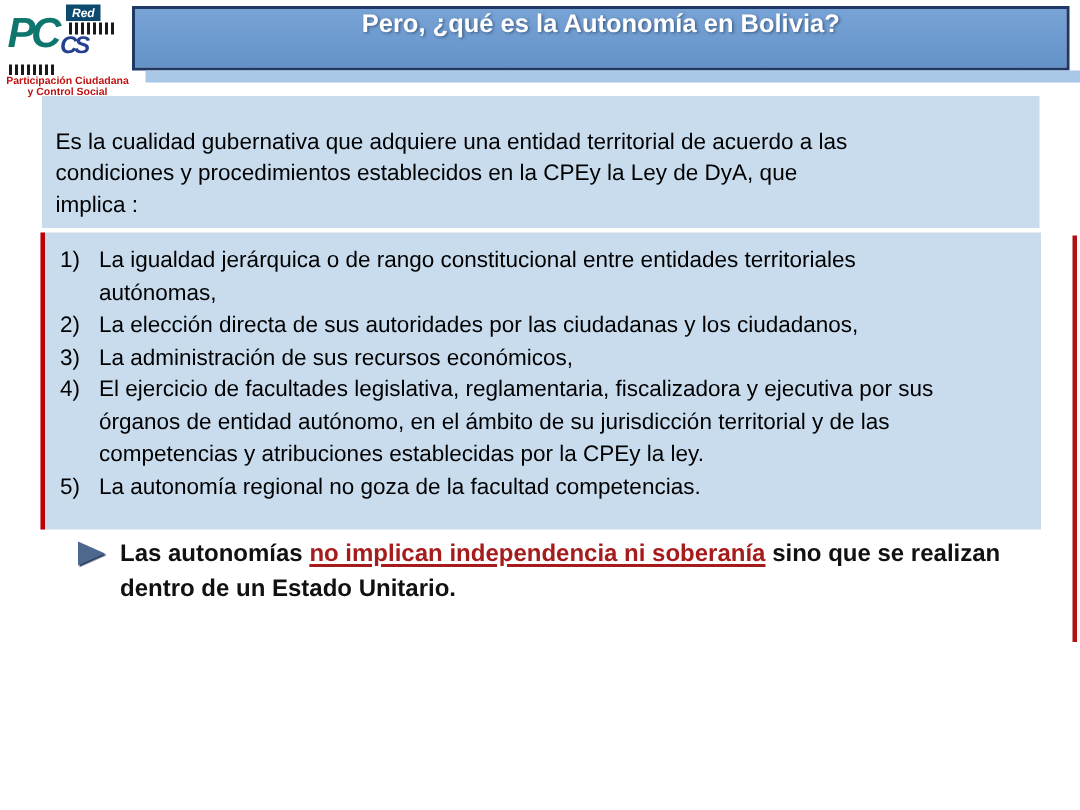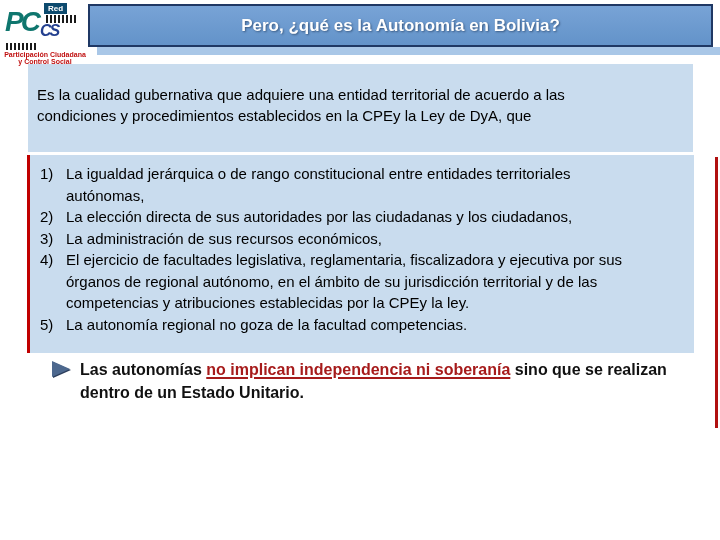--- a/index.html
+++ b/index.html
@@ -3,35 +3,35 @@
 <meta charset="utf-8">
 <style>
   html,body{margin:0;padding:0;background:#888;}
   .slide{
     position:relative;width:720px;height:540px;background:#ffffff;
     font-family:"Liberation Sans","DejaVu Sans",sans-serif;overflow:hidden;
   }
   
   .logo{position:absolute;left:4px;top:2px;width:82px;height:62px;}
   .logo-ribbon{position:absolute;left:40px;top:1px;height:11px;line-height:11px;
-    padding:0 4px;background:#0c4a6e;color:#fff;font-size:8px;font-weight:bold;}
+    padding:0 4px;background:#0c4a6e;color:#fff;font-size:8px;font-weight:bold;font-style:italic;}
   .logo-pc{position:absolute;left:1px;top:4px;font-size:28px;font-weight:900;font-style:italic;
     color:#0f766e;letter-spacing:-3px;}
   .logo-cs{position:absolute;left:36px;top:20px;font-size:16px;font-weight:900;font-style:italic;
     color:#24408F;letter-spacing:-2px;}
   .logo-crowd-top{position:absolute;left:42px;top:13px;width:32px;height:8px;
     background:repeating-linear-gradient(90deg,#1a1a1a 0 2px,transparent 2px 4px);}
   .logo-crowd-bottom{position:absolute;left:2px;top:41px;width:30px;height:7px;
     background:repeating-linear-gradient(90deg,#1a1a1a 0 2px,transparent 2px 4px);}
   .logo-caption{position:absolute;left:-2px;top:49px;width:86px;text-align:center;
     color:#C01010;font-size:7px;line-height:7px;font-weight:bold;}
   
   .header-bar{position:absolute;left:88px;top:4px;width:625px;height:43px;box-sizing:border-box;
     background:linear-gradient(#78A3d6,#6393C9);border:2px solid #1F3864;
-    display:flex;align-items:center;justify-content:center;}
+    display:flex;align-items:flex-start;justify-content:center;}
   .header-title{color:#ffffff;font-size:17px;font-weight:bold;
     text-shadow:1px 1px 2px rgba(20,40,70,.55);}
   .header-shadow{position:absolute;left:97px;top:47px;width:623px;height:8px;background:#A9C7E7;}
   
   .intro-box{position:absolute;left:28px;top:64px;width:665px;height:88px;box-sizing:border-box;
     background:#C9DCEE;padding:20px 8px 2px 9px;}
   .intro-line{font-size:15px;line-height:21px;color:#000;}
   
   .list-box{position:absolute;left:27px;top:155px;width:667px;height:198px;box-sizing:border-box;
     background:#C9DCEE;border-left:3px solid #C00000;padding:8px 0 0 10px;}
@@ -70,38 +70,39 @@
   </div>
 
   <div class="header-bar">
     <span class="header-title">Pero, ¿qué es la Autonomía en Bolivia?</span>
   </div>
   <div class="header-shadow"></div>
 
   <div class="intro-box">
       <div class="intro-line">Es la cualidad gubernativa que adquiere una entidad territorial de acuerdo a las</div>
       <div class="intro-line">condiciones y procedimientos establecidos en la CPEy la Ley de DyA, que</div>
+      <div class="intro-line">implica :</div>
     </div>
 
   <div class="list-box">
       <div class="nl-item">
         <span class="nl-num">1)</span>
         <span class="nl-text">La igualdad jerárquica o de rango constitucional entre entidades territoriales autónomas,</span>
       </div>
       <div class="nl-item">
         <span class="nl-num">2)</span>
         <span class="nl-text">La elección directa de sus autoridades por las ciudadanas y los ciudadanos,</span>
       </div>
       <div class="nl-item">
         <span class="nl-num">3)</span>
         <span class="nl-text">La administración de sus recursos económicos,</span>
       </div>
       <div class="nl-item">
         <span class="nl-num">4)</span>
-        <span class="nl-text">El ejercicio de facultades legislativa, reglamentaria, fiscalizadora y ejecutiva por sus órganos de regional autónomo, en el ámbito de su jurisdicción territorial y de las competencias y atribuciones establecidas por la CPEy la ley.</span>
+        <span class="nl-text">El ejercicio de facultades legislativa, reglamentaria, fiscalizadora y ejecutiva por sus órganos de entidad autónomo, en el ámbito de su jurisdicción territorial y de las competencias y atribuciones establecidas por la CPEy la ley.</span>
       </div>
       <div class="nl-item">
         <span class="nl-num">5)</span>
         <span class="nl-text">La autonomía regional no goza de la facultad competencias.</span>
       </div>
     </div>
 
   <div class="right-red-line"></div>
 
   <div class="bullet-list">

